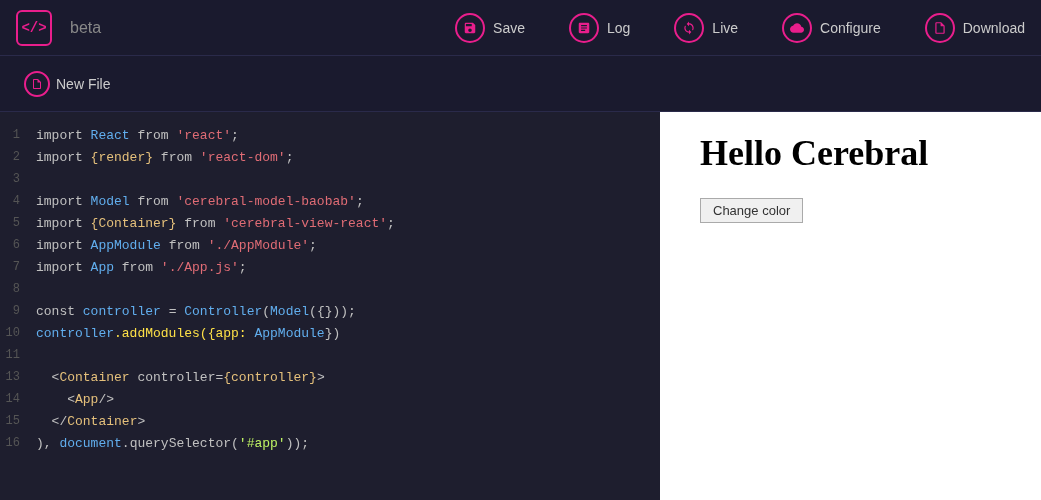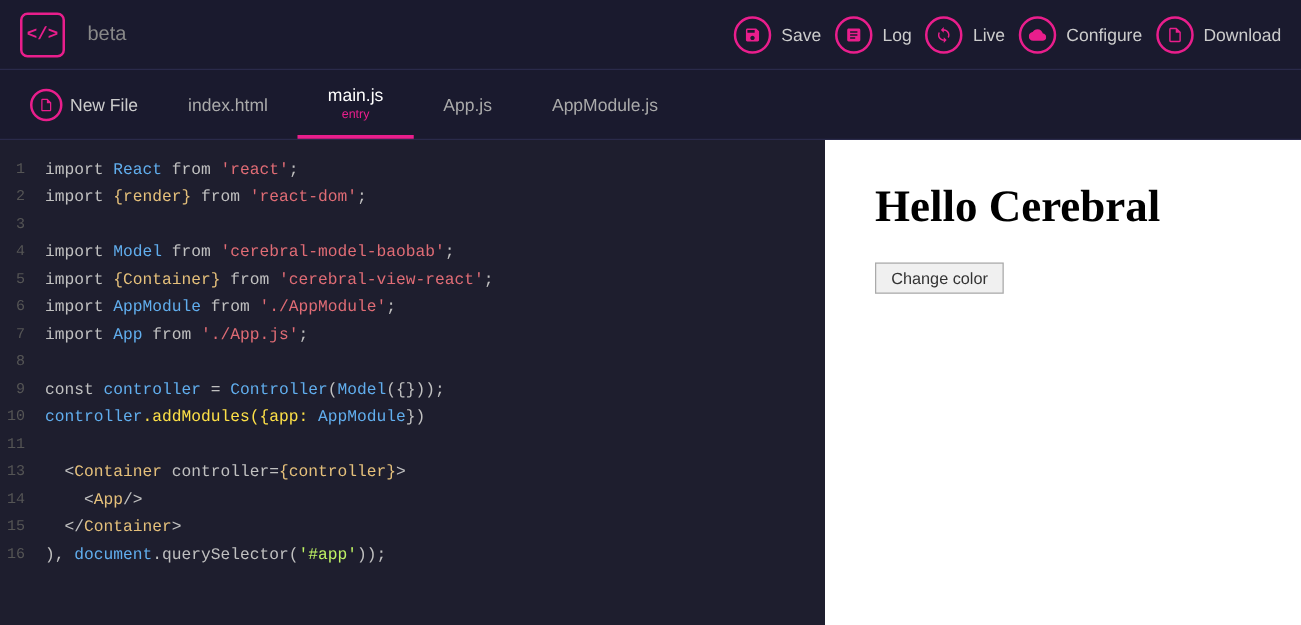--- a/index.html
+++ b/index.html
@@ -46,21 +46,21 @@
     .logo-beta {
       color: #888;
       font-family: Arial, sans-serif;
       font-size: 16px;
       margin-left: 8px;
     }
 
     .nav-actions {
       display: flex;
       align-items: center;
-      gap: 11px;
+      gap: 44px;
       margin-left: auto;
     }
 
     .nav-action-item {
       display: flex;
       align-items: center;
       gap: 8px;
       cursor: pointer;
       color: #ccc;
       font-family: Arial, sans-serif;
@@ -179,21 +179,21 @@
     .code-content {
       color: #c0c0c0;
       white-space: pre;
     }
     @keyframes blink { 0%,100%{opacity:1} 50%{opacity:0} }
 
     
     .preview-panel {
       background: #fff;
       flex: 1;
-      padding: 32px 40px;
+      padding: 20px 40px;
     }
 
     .preview-title {
       font-family: Georgia, serif;
       font-size: 36px;
       font-weight: bold;
       color: #000;
       margin-bottom: 24px;
     }
 
@@ -261,35 +261,20 @@
 
 <div class="tab-bar">
   <div class="new-file-btn">
     <div class="new-file-icon">
       <svg width="12" height="12" viewBox="0 0 24 24" fill="#e91e8c">
           <path d="M14 2H6c-1.1 0-2 .9-2 2v16c0 1.1.9 2 2 2h12c1.1 0 2-.9 2-2V8l-6-6zm4 18H6V4h7v5h5v11z"></path>
         </svg>
     </div>
     <span>New File</span>
   </div>
-  <div class="tabs">
-    <div class="tab">
-      <span class="tab-label">index.html</span>
-    </div>
-    <div class="tab active">
-      <span class="tab-label">main.js</span>
-      <span class="tab-sublabel">entry</span>
-    </div>
-    <div class="tab">
-      <span class="tab-label">App.js</span>
-    </div>
-    <div class="tab">
-      <span class="tab-label">AppModule.js</span>
-    </div>
-  </div>
 </div>
 
 <div class="main-content">
 
   <div class="code-editor">
 
     <div class="code-line">
       <span class="line-num">1</span>
       <span class="code-content"><span style="color:#c0c0c0">import </span><span style="color:#61aeee">React</span><span style="color:#c0c0c0"> from </span><span style="color:#e06c75">'react'</span><span style="color:#c0c0c0">;</span></span>
     </div>

